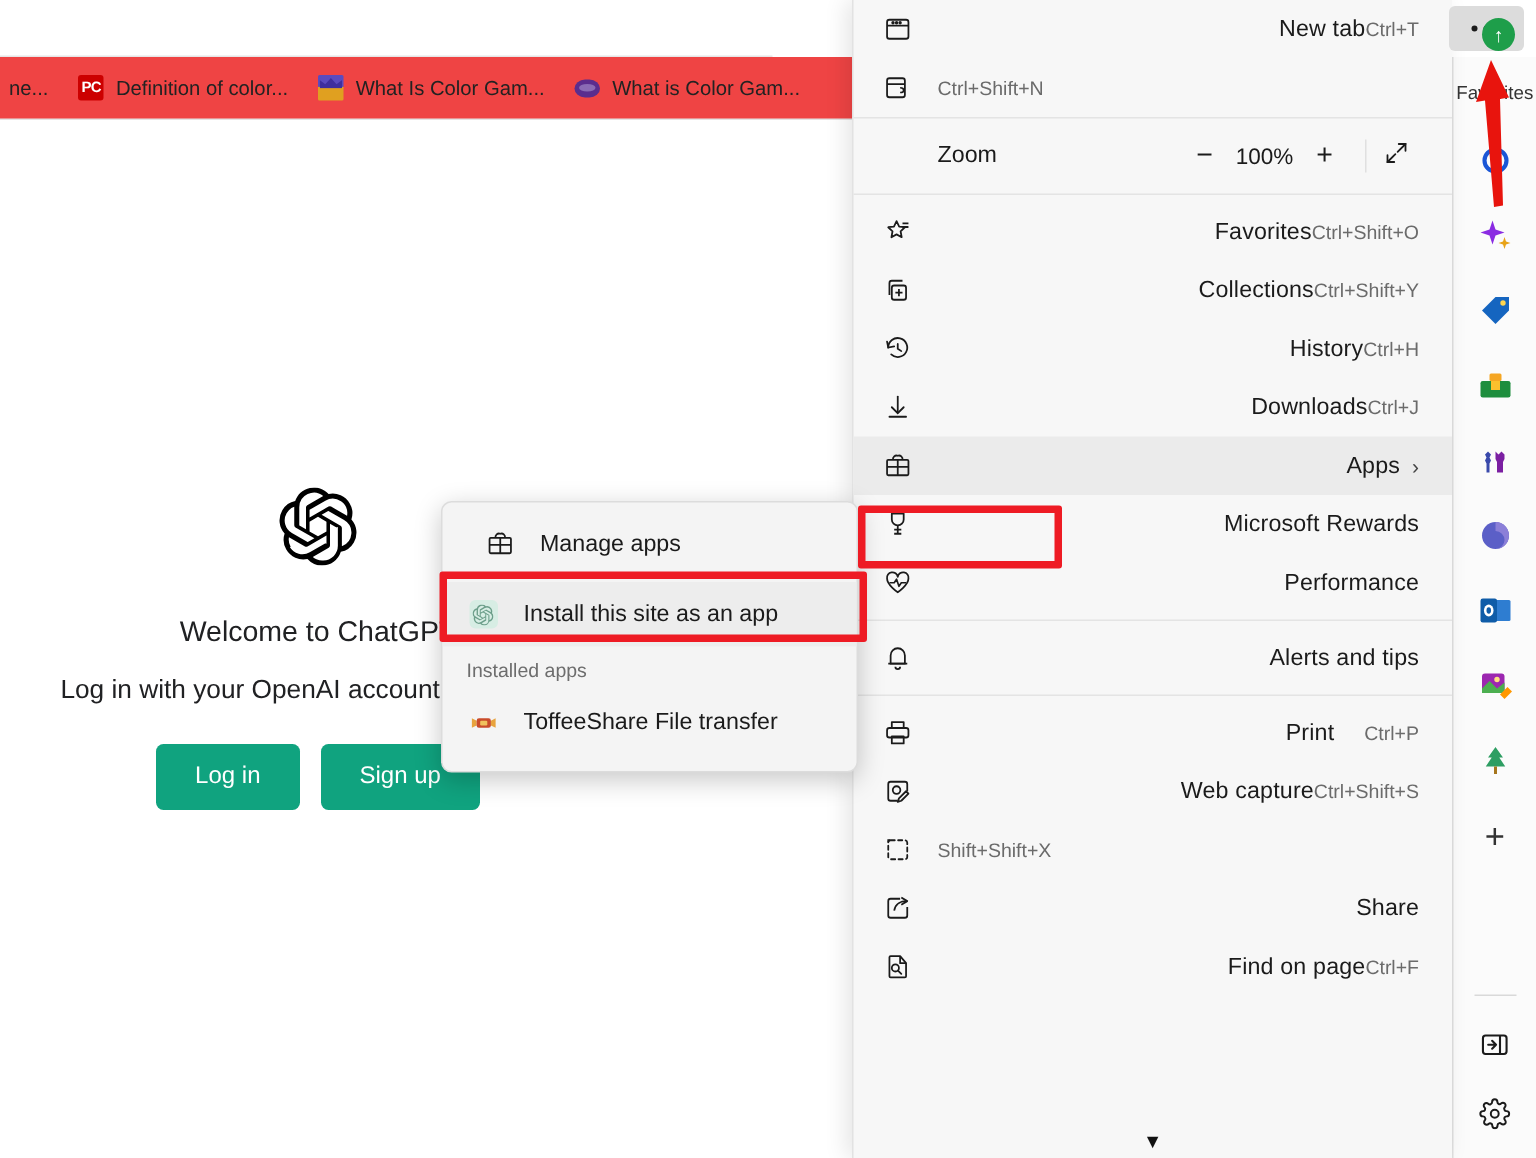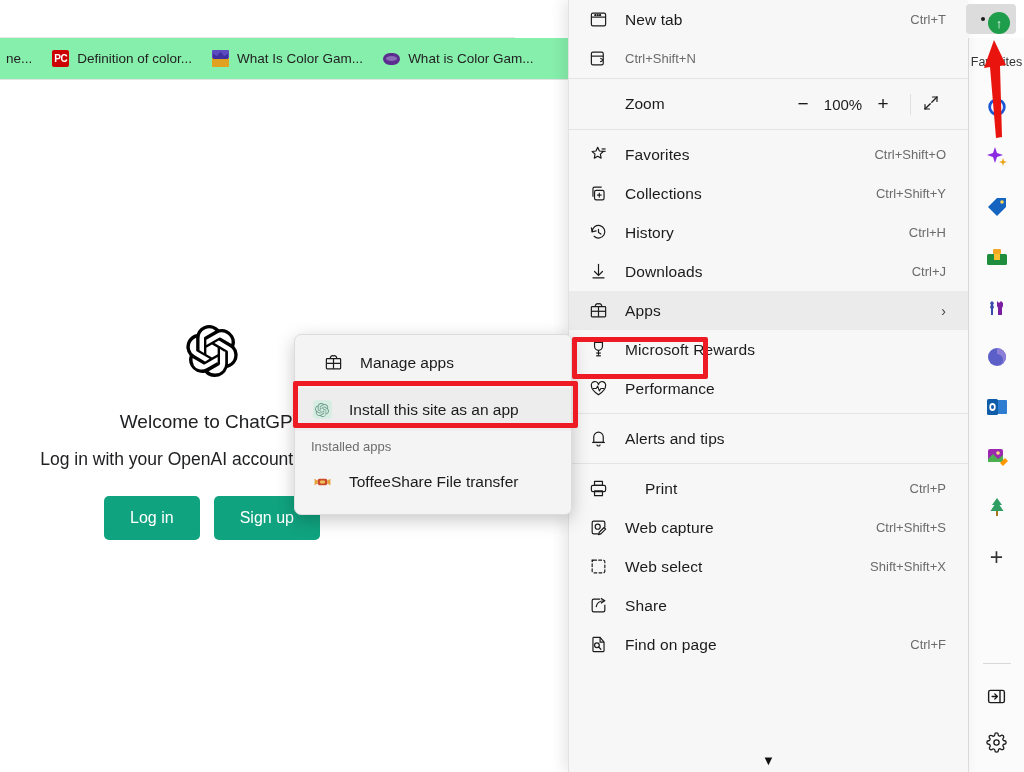--- a/index.html
+++ b/index.html
@@ -11,21 +11,21 @@
   }
   #root { position: relative; width: 1024px; height: 772px; }
 
   
   .addressbar-strip {
     position: absolute; left: 0; top: 0; width: 515px; height: 38px;
     background: #ffffff; border-bottom: 1px solid #e6e6e6;
   }
   .favbar {
     position: absolute; left: 0; top: 38px; width: 568px; height: 42px;
-    background: #86efac; border-bottom: 1px solid #e3e3e3;
+    background: #ef4444; border-bottom: 1px solid #e3e3e3;
     display: flex; align-items: center; gap: 0px;
   }
   .fav-item {
     display: flex; align-items: center; gap: 8px;
     padding: 3px 10px; font-size: 13.5px; color: #2b2b2b;
     white-space: nowrap; border-radius: 4px; cursor: default;
   }
   .fav-label { font-size: 13.5px; color: #222; }
   .fav-ico { width: 17px; height: 17px; flex: 0 0 17px; position: relative; }
 
@@ -92,21 +92,21 @@
 
   
   .menu {
     position: absolute; left: 568px; top: 0; width: 400px; height: 772px;
     background: #f7f7f7; border-left: 1px solid #e2e2e2;
     box-shadow: -4px 0 14px rgba(0,0,0,0.10);
     font-size: 15px; color: #1b1b1b;
   }
   .mi {
     display: flex; align-items: center; height: 39px;
-    padding: 0 22px 0 18px; cursor: pointer; position: relative;
+    padding: 0 22px 0 18px; cursor: pointer; position: relative; text-align: right;
   }
   .mi-icon {
     width: 22px; flex: 0 0 22px; display:flex; align-items:center;
     justify-content:center; margin-right: 16px;
   }
   .mi-label { flex: 1; font-size: 15.5px; color: #1b1b1b; letter-spacing: 0.1px;}
   .mi-sc { font-size: 13px; color: #6b6b6b; }
   .mi-chev { font-size: 14px; color: #444; margin-left: 8px; }
   .m-sep-full { height: 1px; background: #e4e4e4; }
 
@@ -476,21 +476,20 @@
       <span class="mi-sc">Ctrl+Shift+S</span>
     </div>
 
     <div class="mi">
       <span class="mi-icon">
         <svg width="19" height="19" viewBox="0 0 24 24" fill="none" stroke="#1b1b1b" stroke-width="1.5" stroke-linecap="round">
           <path d="M5 4 H4a0 0 0 0 0 0 0v1" stroke-dasharray="0"></path>
           <rect x="4" y="4" width="16" height="16" rx="2" stroke-dasharray="3.5 2.8"></rect>
         </svg>
       </span>
-      <span class="mi-label">Web select</span>
       <span class="mi-sc">Shift+Shift+X</span>
     </div>
 
     <div class="mi">
       <span class="mi-icon">
         <svg width="19" height="19" viewBox="0 0 24 24" fill="none" stroke="#1b1b1b" stroke-width="1.5" stroke-linejoin="round">
           <path d="M14 4 H6a2 2 0 0 0-2 2v12a2 2 0 0 0 2 2h12a2 2 0 0 0 2-2v-7"></path>
           <path d="M9 14 C10 8 15 6 19 6"></path>
             <polyline points="15,3 20,6 15,9"></polyline>
         </svg>

